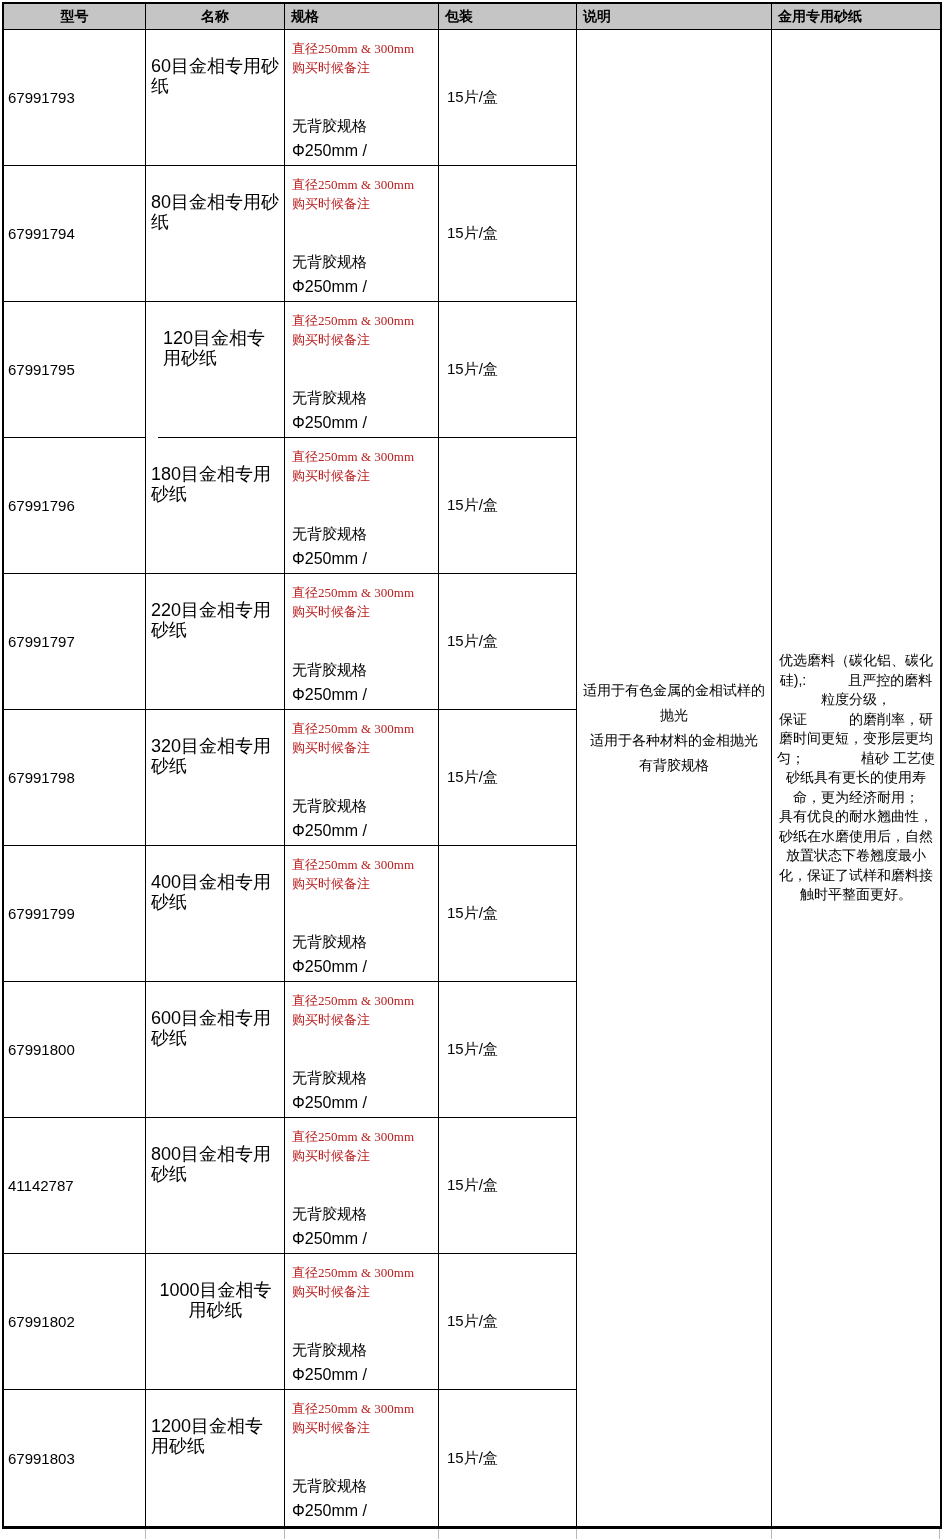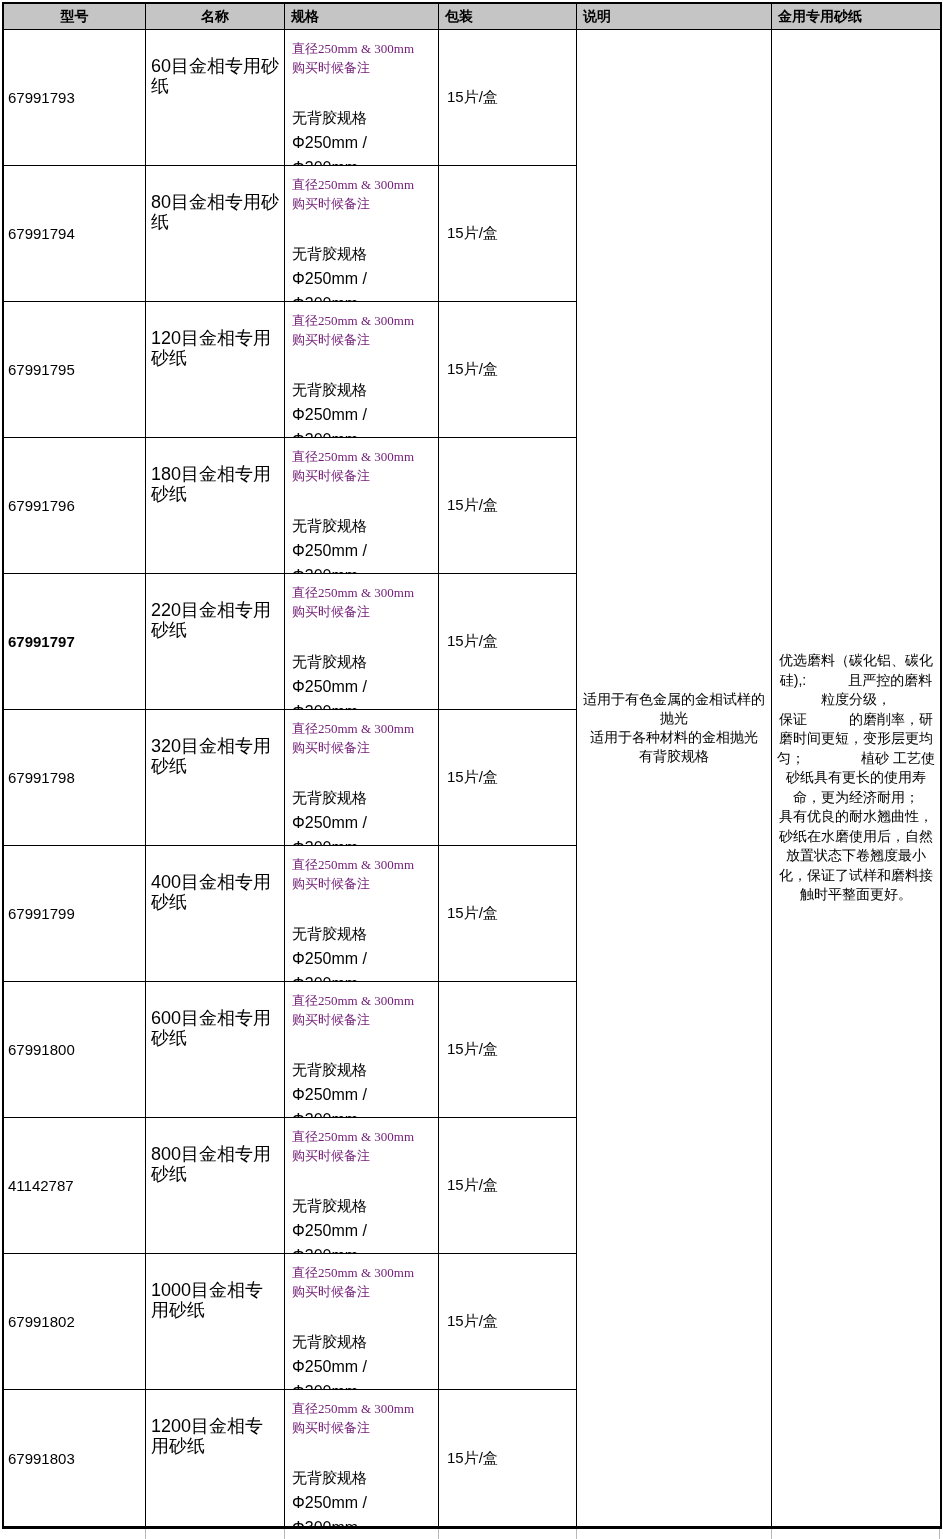--- a/index.html
+++ b/index.html
@@ -39,36 +39,36 @@
     padding-left:4px;font-size:15px;
   }
   .name{
     display:flex;align-items:center;
     padding:0 4px 44px 5px;font-size:18px;line-height:20px;
   }
   .spec{
     padding:9px 4px 0 7px;
   }
   .spec-blue{
-    color:#701a75;
+    color:#b91c1c;
     font-size:13px;line-height:19px;
     white-space:pre-line;
     font-family:"Liberation Serif","DejaVu Serif",serif;
   }
-  .spec-black1{margin-top:28px;font-size:15px;line-height:25px;}
+  .spec-black1{margin-top:36px;font-size:15px;line-height:25px;}
   .spec-black2{font-size:16px;line-height:25px;}
   .pack{
     display:flex;align-items:center;
     padding-left:8px;font-size:15px;
   }
   .desc-merged{
     grid-column:5/6;grid-row:2/13;
     display:flex;align-items:center;justify-content:center;
     text-align:center;white-space:pre-line;
-    font-size:14px;line-height:19px;
+    font-size:14px;line-height:25px;
     padding:0 3px 100px 3px;
   }
   .cat-merged{
     grid-column:6/7;grid-row:2/13;
     display:flex;align-items:center;justify-content:center;
     text-align:center;white-space:pre-wrap;
     font-size:14px;line-height:19.5px;
     padding:0 4px;
   }
   .stub-row{
@@ -105,38 +105,38 @@
       <div class="cell model" style="grid-area: 3 / 1; text-align: right;">67991794</div>
       <div class="cell name" style="grid-area: 3 / 2;">80目金相专用砂纸</div>
       <div class="cell spec" style="grid-area: 3 / 3;">
         <div class="spec-blue">直径250mm &amp; 300mm
 购买时候备注</div>
         <div class="spec-black1">无背胶规格</div>
         <div class="spec-black2">Φ250mm / Φ300mm</div>
       </div>
       <div class="cell pack" style="grid-area: 3 / 4;">15片/盒</div>
       <div class="cell model" style="grid-area: 4 / 1;">67991795</div>
-      <div class="cell name" style="grid-area: 4 / 2;">120目金相专用砂纸</div>
+      <div class="cell name" style="grid-area: 4 / 2; margin-left: 12px;">120目金相专用砂纸</div>
       <div class="cell spec" style="grid-area: 4 / 3;">
         <div class="spec-blue">直径250mm &amp; 300mm
 购买时候备注</div>
         <div class="spec-black1">无背胶规格</div>
         <div class="spec-black2">Φ250mm / Φ300mm</div>
       </div>
       <div class="cell pack" style="grid-area: 4 / 4;">15片/盒</div>
       <div class="cell model" style="grid-area: 5 / 1;">67991796</div>
       <div class="cell name" style="grid-area: 5 / 2;">180目金相专用砂纸</div>
       <div class="cell spec" style="grid-area: 5 / 3;">
         <div class="spec-blue">直径250mm &amp; 300mm
 购买时候备注</div>
         <div class="spec-black1">无背胶规格</div>
         <div class="spec-black2">Φ250mm / Φ300mm</div>
       </div>
       <div class="cell pack" style="grid-area: 5 / 4;">15片/盒</div>
-      <div class="cell model" style="grid-area: 6 / 1; font-weight: bold;">67991797</div>
+      <div class="cell model" style="grid-area: 6 / 1;">67991797</div>
       <div class="cell name" style="grid-area: 6 / 2;">220目金相专用砂纸</div>
       <div class="cell spec" style="grid-area: 6 / 3;">
         <div class="spec-blue">直径250mm &amp; 300mm
 购买时候备注</div>
         <div class="spec-black1">无背胶规格</div>
         <div class="spec-black2">Φ250mm / Φ300mm</div>
       </div>
       <div class="cell pack" style="grid-area: 6 / 4;">15片/盒</div>
       <div class="cell model" style="grid-area: 7 / 1;">67991798</div>
       <div class="cell name" style="grid-area: 7 / 2;">320目金相专用砂纸</div>
@@ -168,21 +168,21 @@
       <div class="cell model" style="grid-area: 10 / 1;">41142787</div>
       <div class="cell name" style="grid-area: 10 / 2;">800目金相专用砂纸</div>
       <div class="cell spec" style="grid-area: 10 / 3;">
         <div class="spec-blue">直径250mm &amp; 300mm
 购买时候备注</div>
         <div class="spec-black1">无背胶规格</div>
         <div class="spec-black2">Φ250mm / Φ300mm</div>
       </div>
       <div class="cell pack" style="grid-area: 10 / 4;">15片/盒</div>
       <div class="cell model" style="grid-area: 11 / 1;">67991802</div>
-      <div class="cell name" style="grid-area: 11 / 2;">1000目金相专用砂纸</div>
+      <div class="cell name" style="grid-area: 11 / 2; text-align: center;">1000目金相专用砂纸</div>
       <div class="cell spec" style="grid-area: 11 / 3;">
         <div class="spec-blue">直径250mm &amp; 300mm
 购买时候备注</div>
         <div class="spec-black1">无背胶规格</div>
         <div class="spec-black2">Φ250mm / Φ300mm</div>
       </div>
       <div class="cell pack" style="grid-area: 11 / 4;">15片/盒</div>
       <div class="cell model lastrow" style="grid-area: 12 / 1;">67991803</div>
       <div class="cell name lastrow" style="grid-area: 12 / 2;">1200目金相专用砂纸</div>
       <div class="cell spec lastrow" style="grid-area: 12 / 3;">

